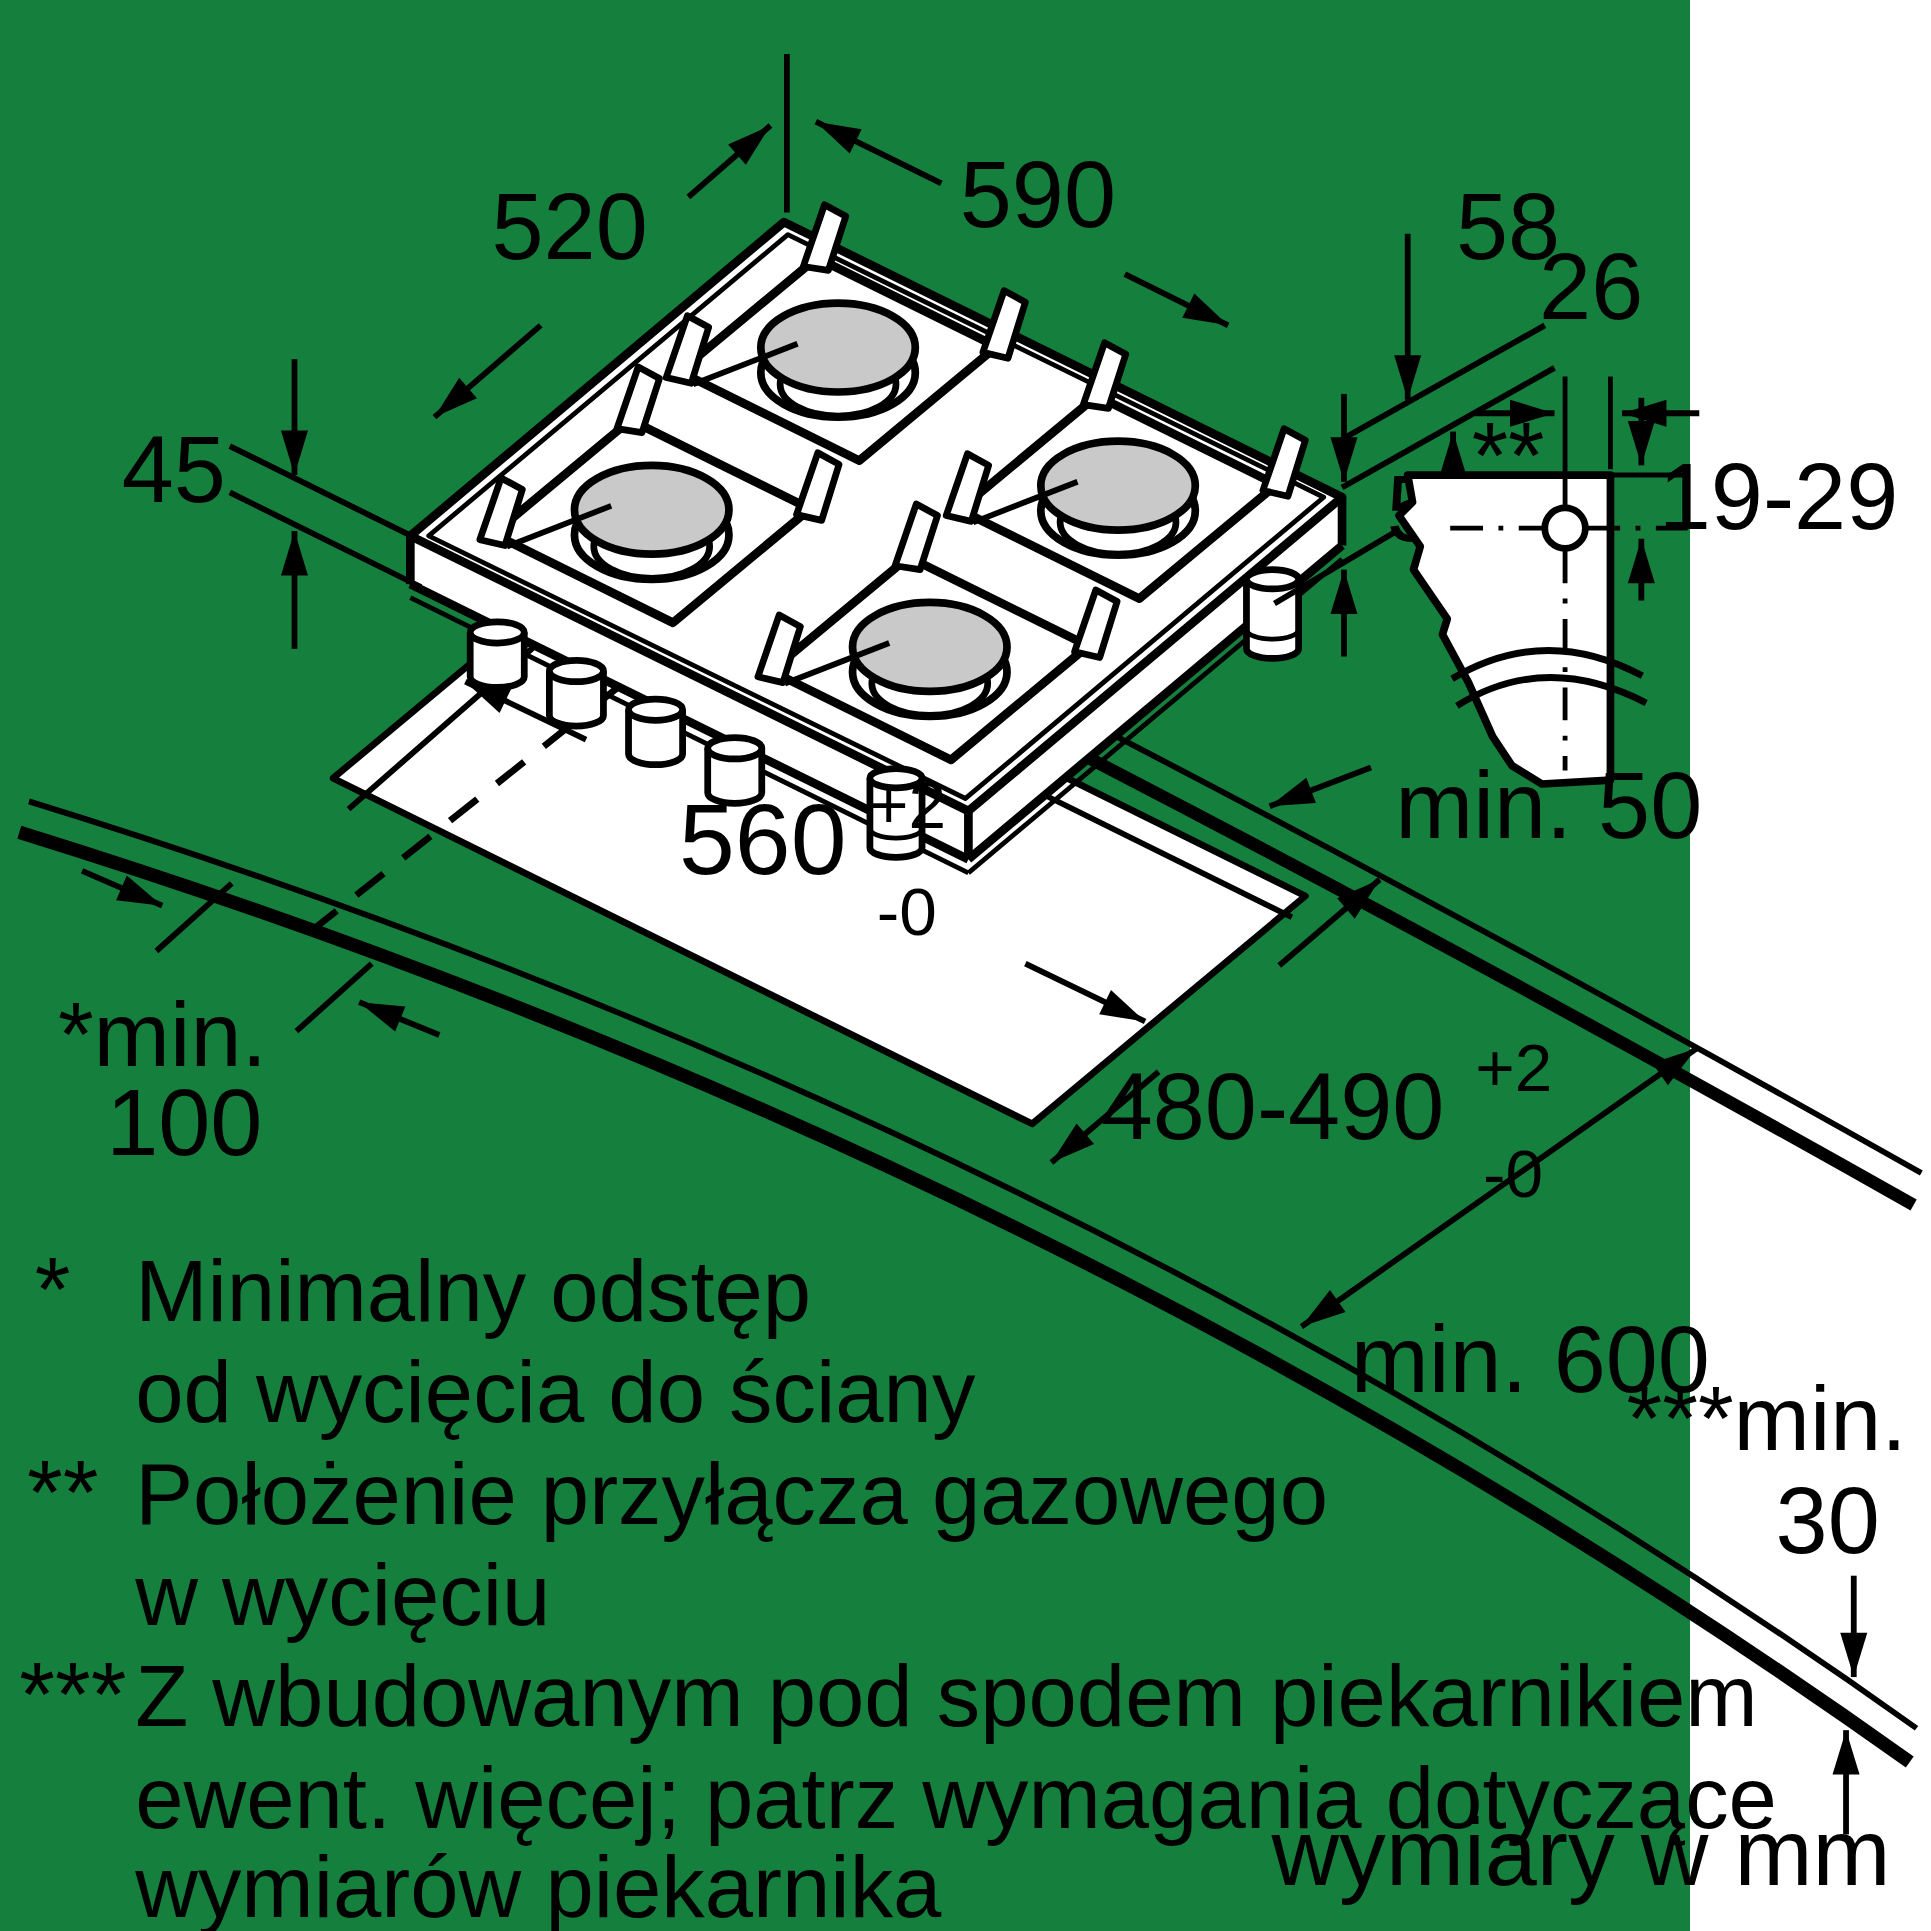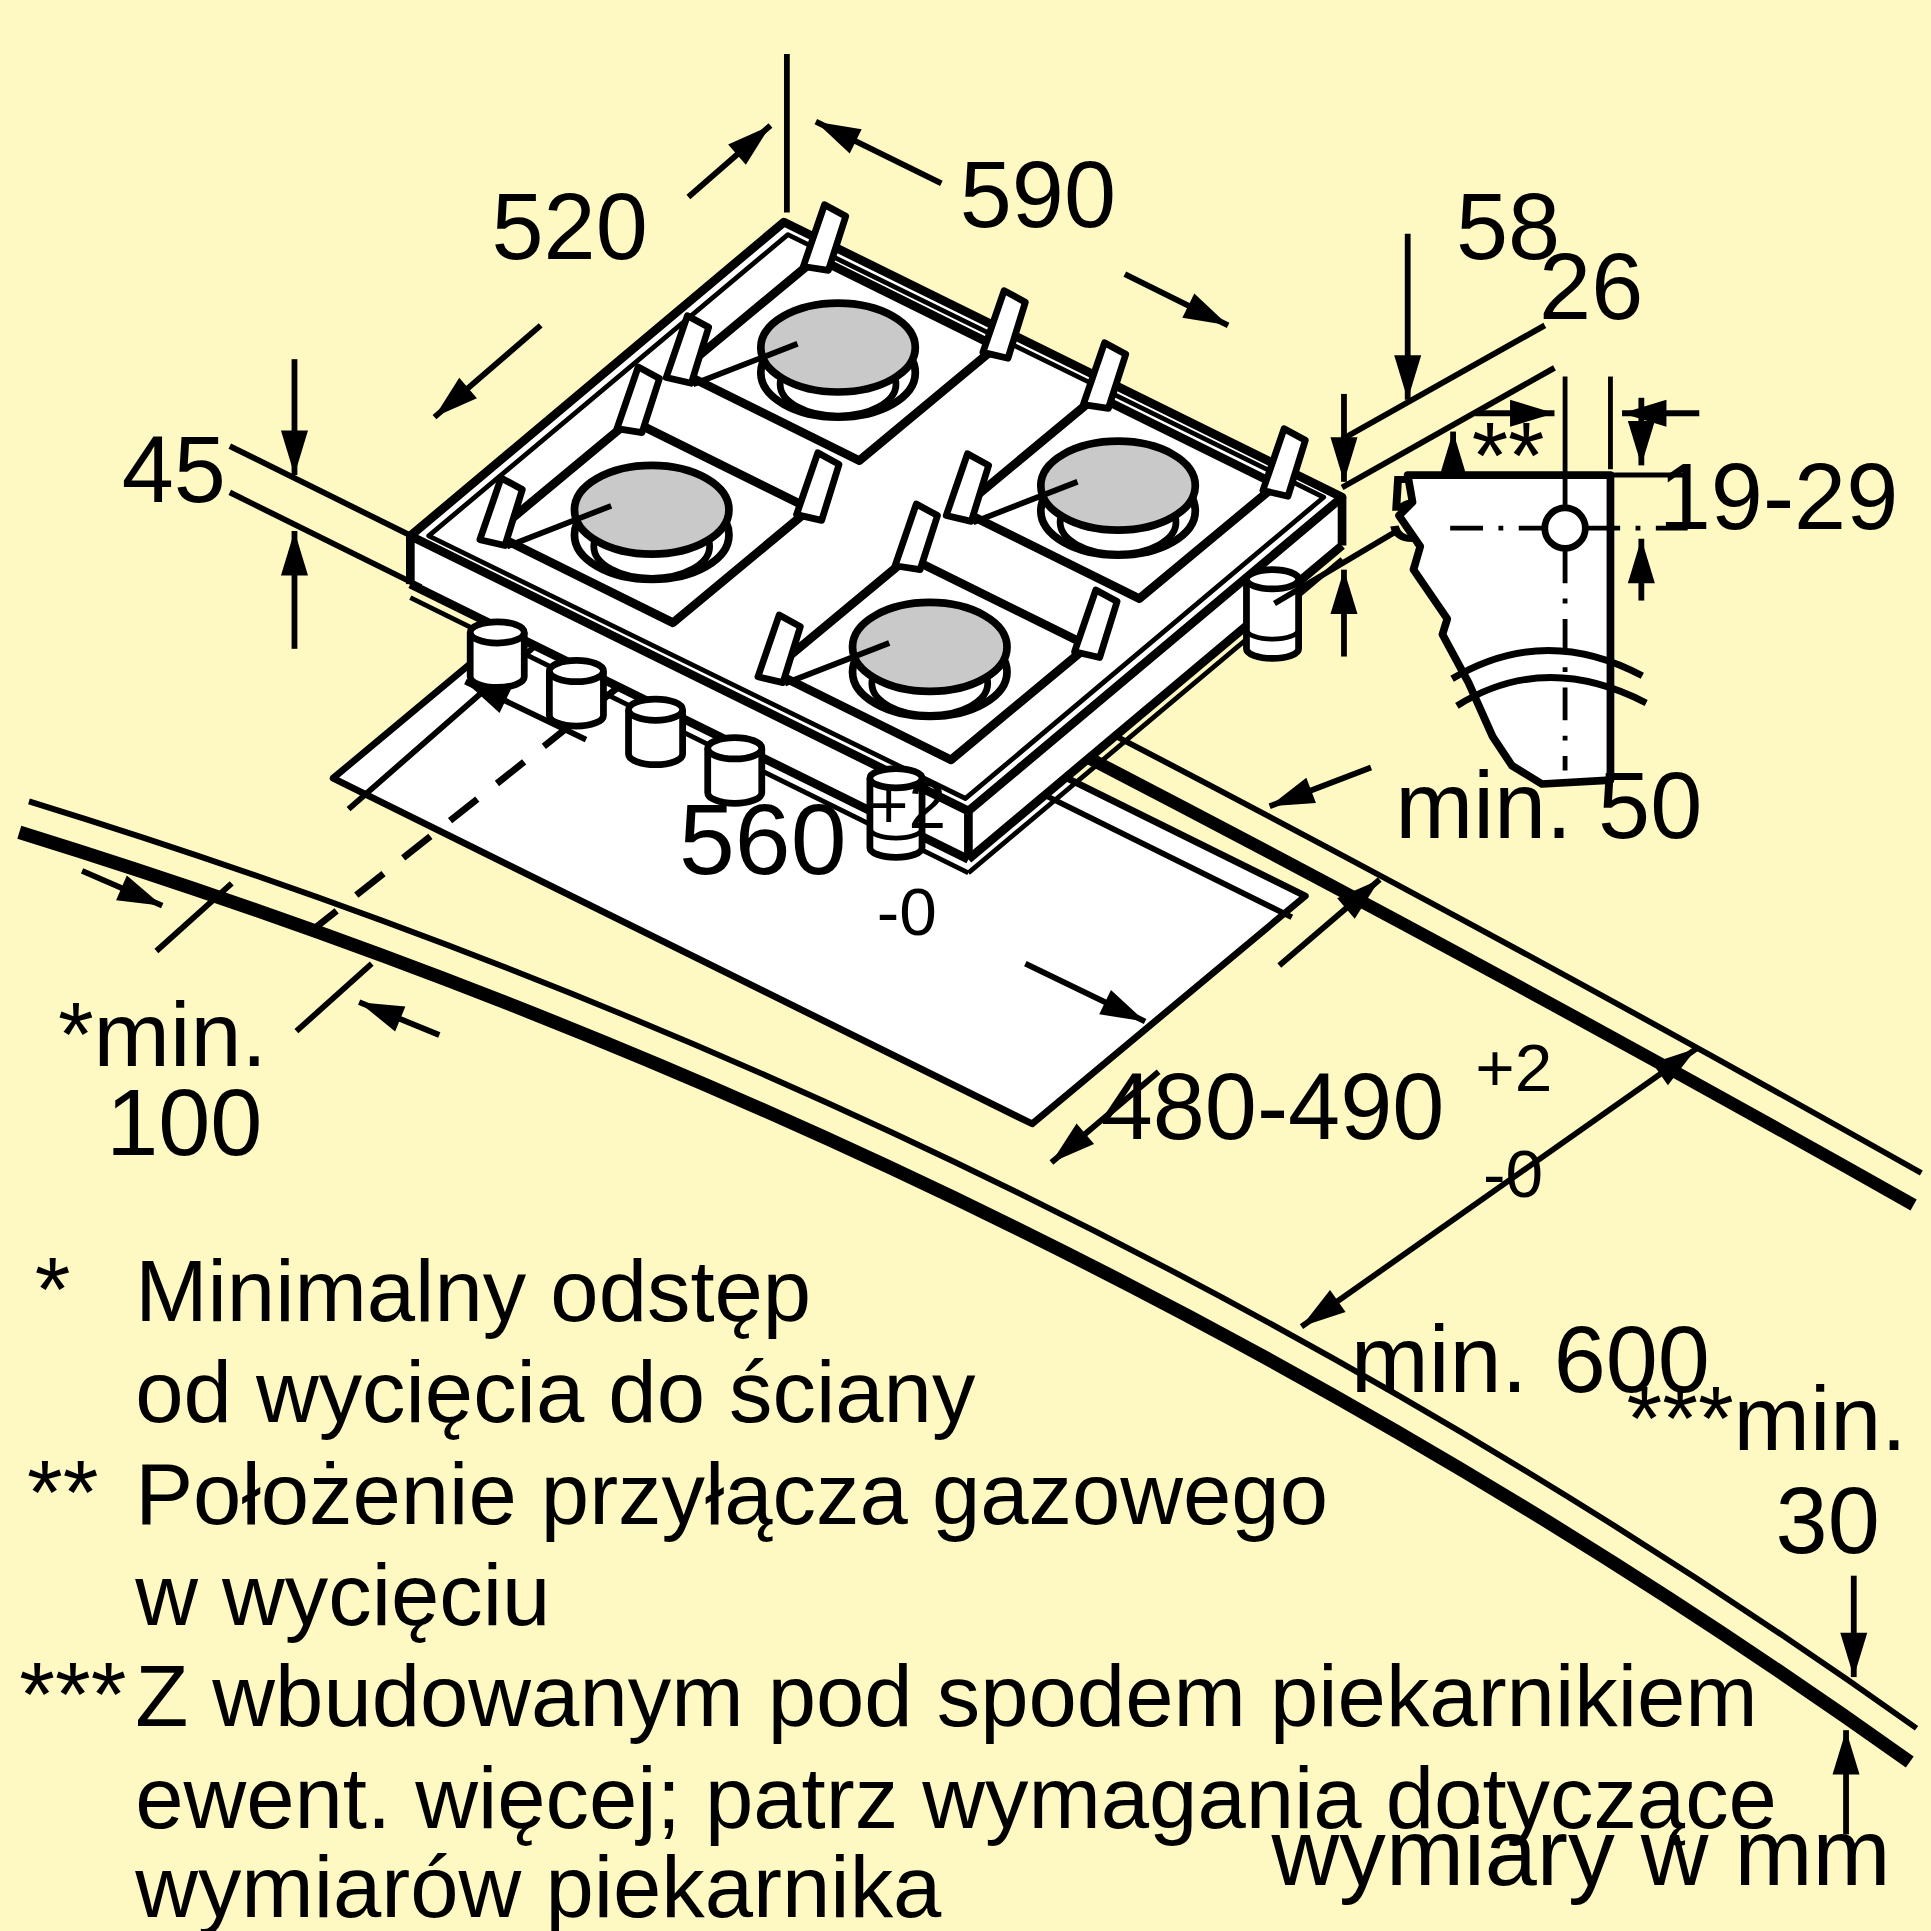--- a/index.html
+++ b/index.html
@@ -1,16 +1,16 @@
 <!DOCTYPE html>
 <html><head>
 <meta charset="utf-8">
 <style>
   html,body{margin:0;padding:0;background:#fff;}
-  .stage{width:1931px;height:1931px;position:relative;background:#fef9c3;}
+  .stage{width:1690px;height:1931px;position:relative;background:#15803d;}
   svg{display:block;}
   text{font-family:"Liberation Sans","DejaVu Sans",sans-serif;fill:#000;}
   .dim{font-size:97px;}
   .dim-lg{font-size:104px;}
   .tol{font-size:70px;}
   .note{font-size:90px;}
   .marker{font-size:95px;}
   .ln{stroke:#000;fill:none;}
 </style>
 </head>

